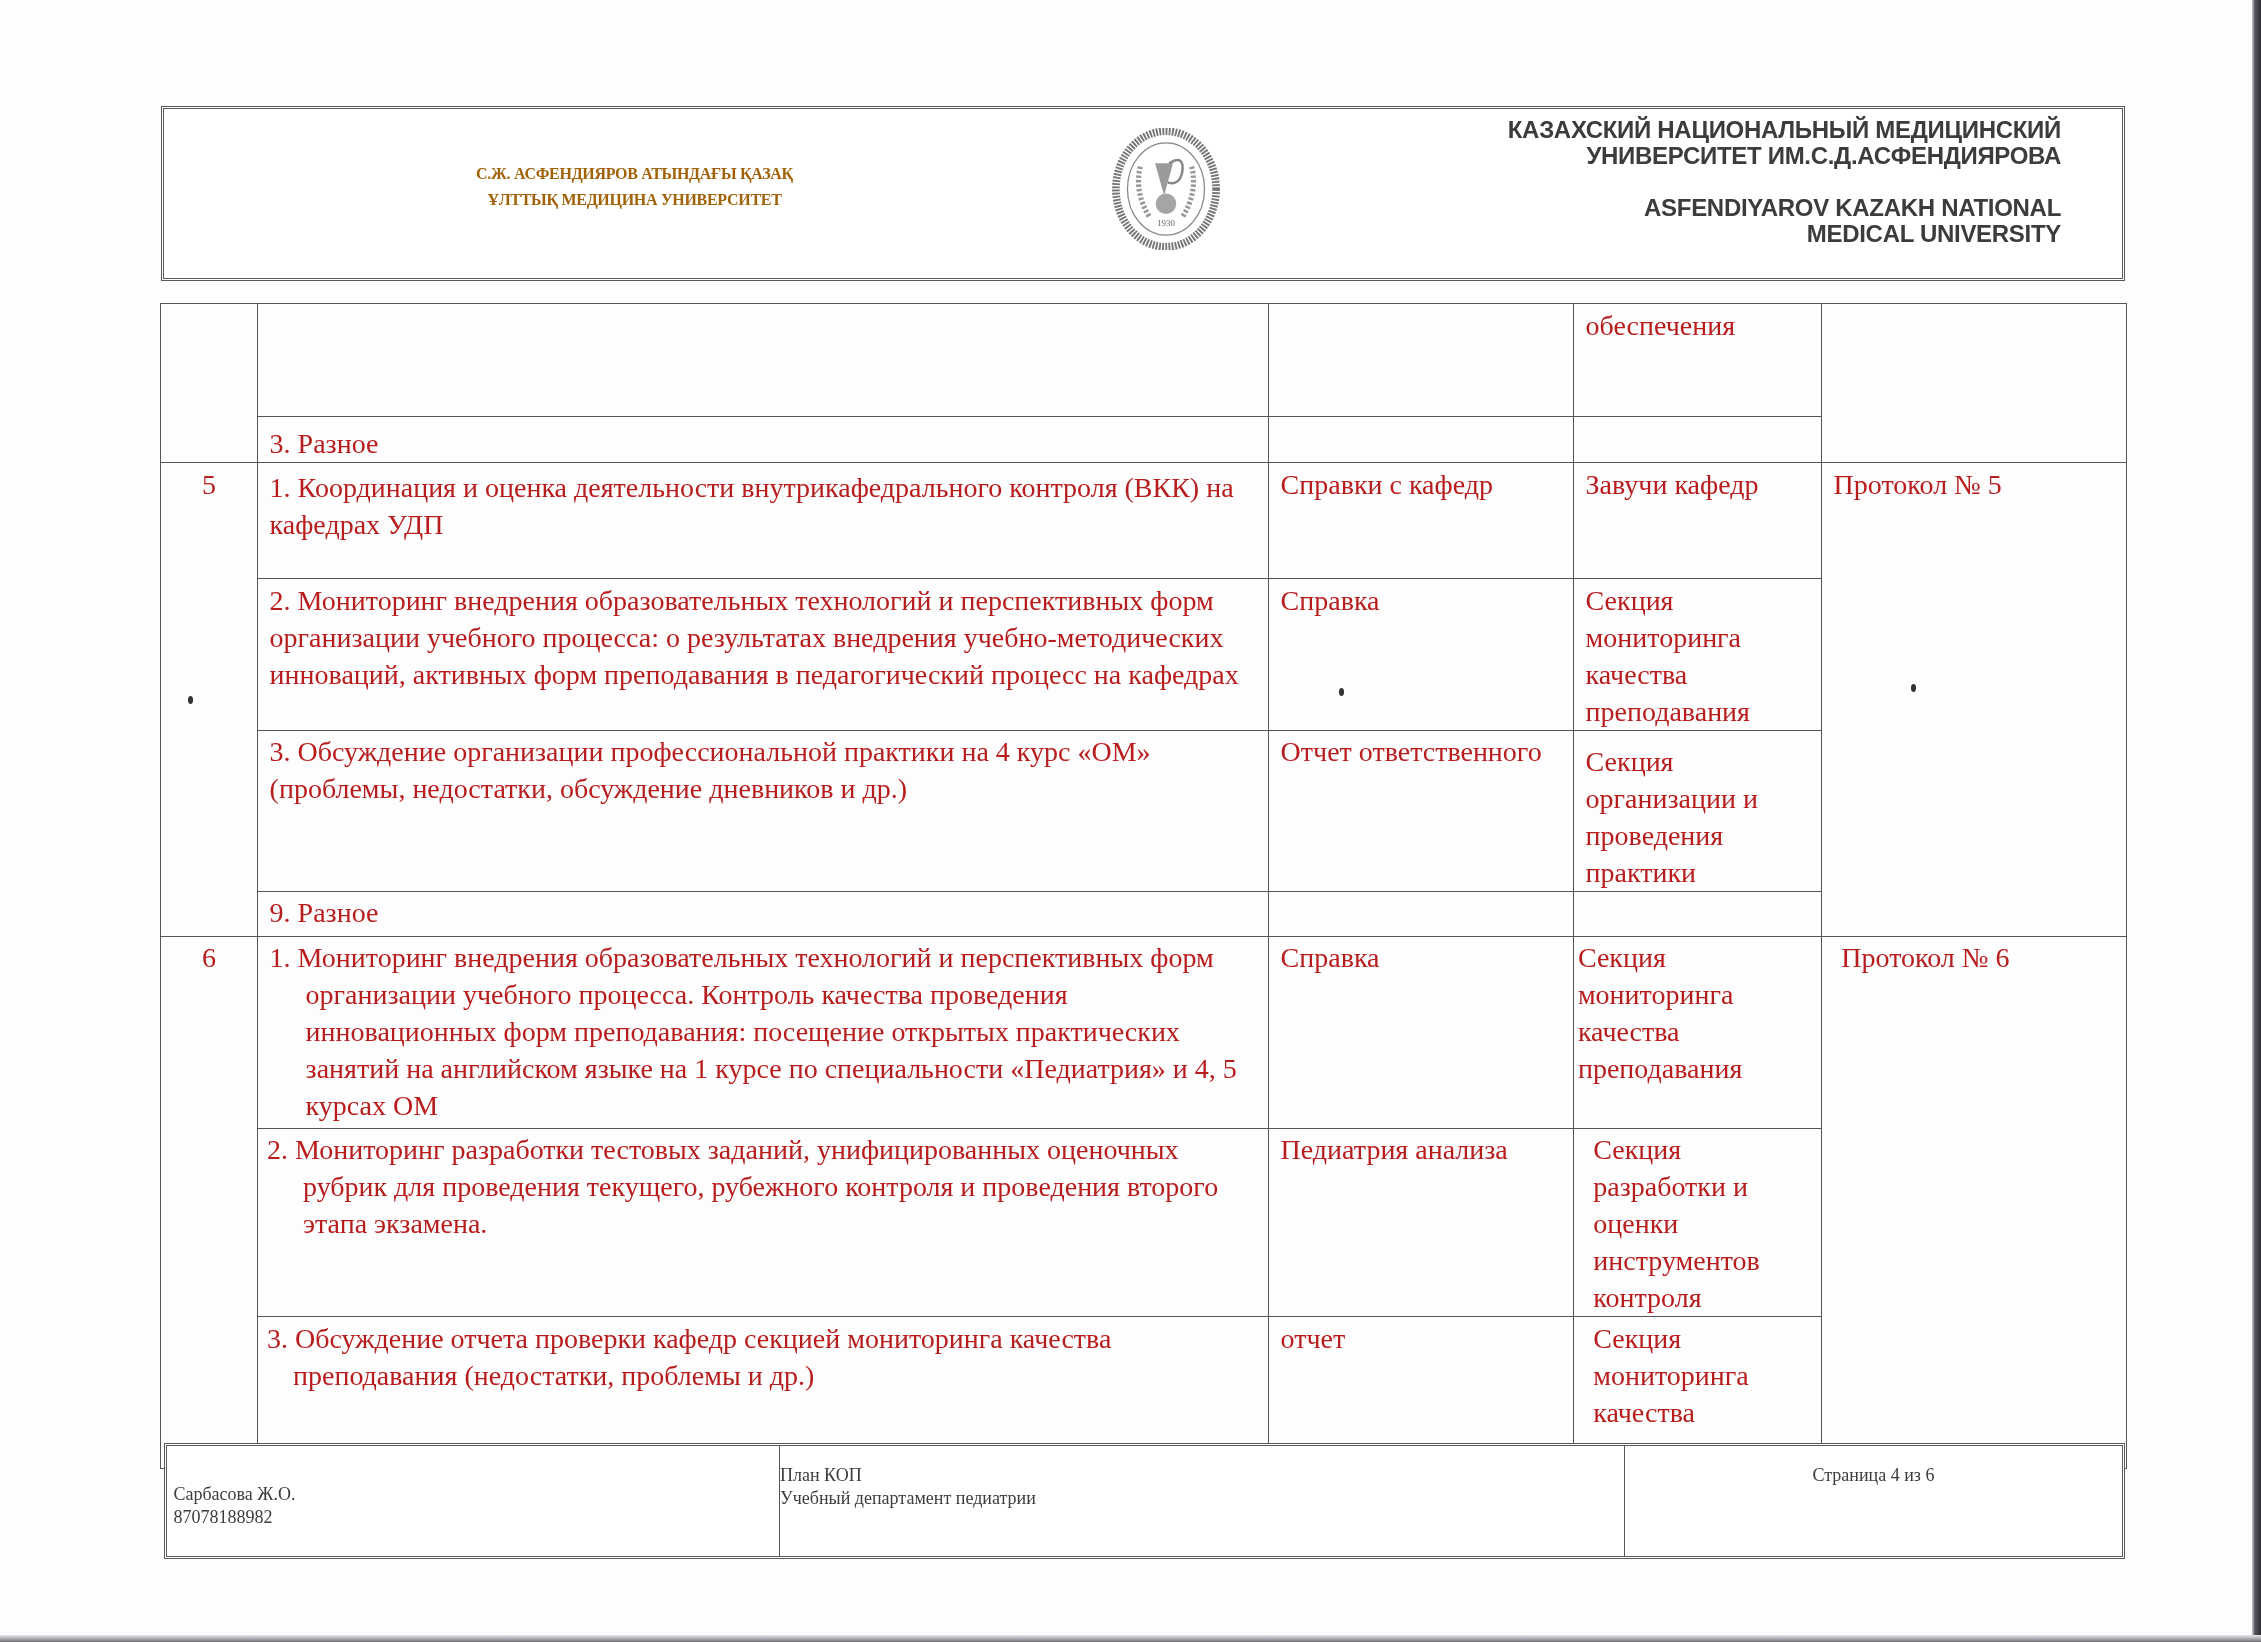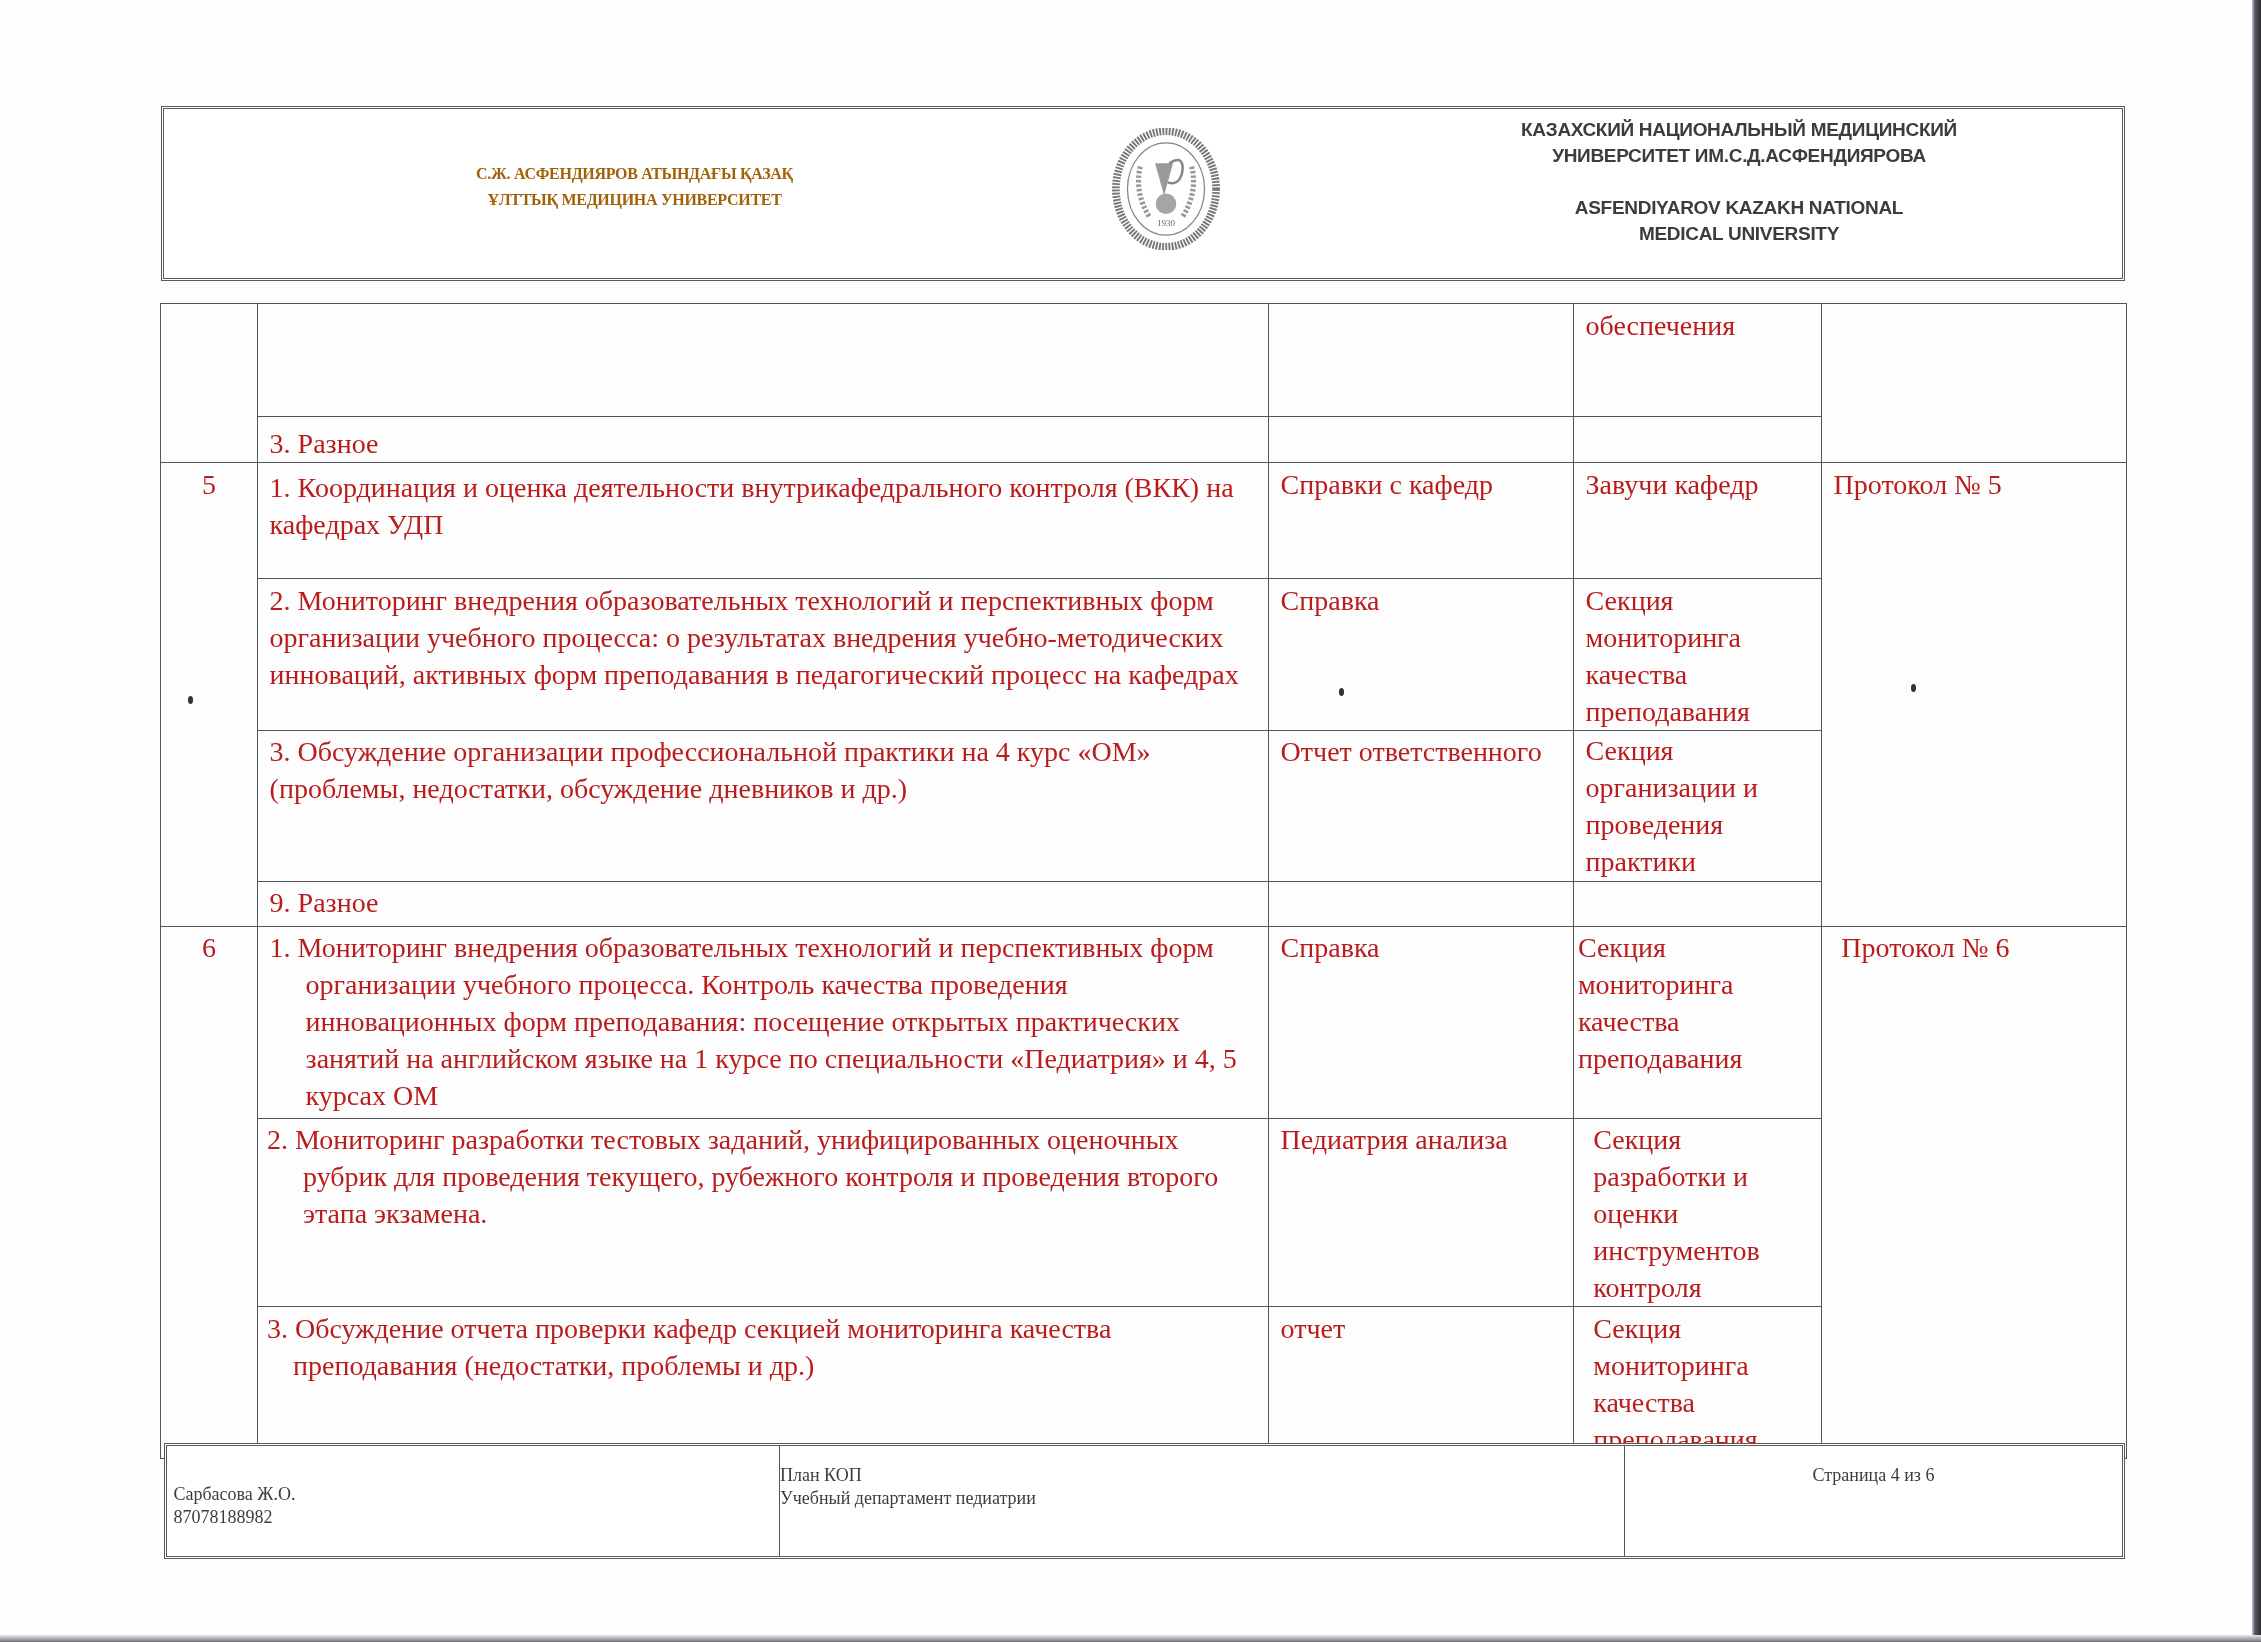--- a/index.html
+++ b/index.html
@@ -20,23 +20,23 @@
   .header-box {
     position: absolute; left: 161px; top: 106px; width: 1958px; height: 169px;
     border: 3.2px double #5a5a5a; background: #fff;
   }
   .hdr-left {
     position: absolute; left: 116px; top: 52px; width: 709px; text-align: center;
     font-family: Liberation Serif, serif; font-weight: bold;
     font-size: 16px; line-height: 26px; color: #a16207; letter-spacing: -0.3px;
   }
   .hdr-right {
-    position: absolute; left: 1253px; top: 7.7px; width: 644px; text-align: center;
+    position: absolute; left: 1253px; top: 7.7px; width: 644px; text-align: right;
     font-family: "Liberation Sans", "DejaVu Sans", sans-serif; font-weight: bold;
-    font-size: 19px; line-height: 26px; color: #3c3c3c; letter-spacing: -0.3px;
+    font-size: 24px; line-height: 26px; color: #3c3c3c; letter-spacing: -0.3px;
   }
   .hdr-right .gap { height: 26px; }
   .logo {
     position: absolute; left: 947px; top: 19.3px; width: 110px; height: 122px;
   }
   .table-wrap { position: absolute; left: 160px; top: 303px; }
   table.plan {
     border-collapse: collapse; table-layout: fixed; width: 1965px;
     font-size: 28px; line-height: 37px; color: #b91c1c;
   }
@@ -129,21 +129,21 @@
       <td class="proto" rowspan="4">Протокол № 5</td>
     </tr>
     <tr style="height:151px">
       <td class="topic">2.  Мониторинг внедрения образовательных технологий и перспективных форм организации учебного процесса: о результатах внедрения  учебно-методических инноваций, активных форм преподавания  в педагогический процесс на кафедрах</td>
       <td class="form" style="padding-top:2.6px">Справка</td>
       <td class="resp" style="padding-top:2.6px">Секция мониторинга качества преподавания</td>
     </tr>
     <tr style="height:151px">
       <td class="topic">3.  Обсуждение организации профессиональной практики на 4 курс «ОМ» (проблемы, недостатки, обсуждение дневников и др.)</td>
       <td class="form" style="padding-top:2.6px">Отчет ответственного</td>
-      <td class="resp" style="padding-top:1px">Секция организации и проведения практики</td>
+      <td class="resp" style="padding-top:12px">Секция организации и проведения практики</td>
     </tr>
     <tr style="height:45px">
       <td class="topic">9.  Разное</td>
       <td></td>
       <td></td>
     </tr>
 
     <tr style="height:192px">
       <td class="num" rowspan="3">6</td>
       <td class="hang">

